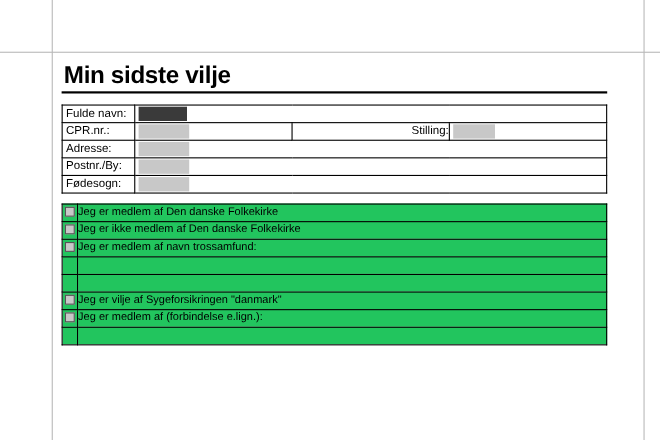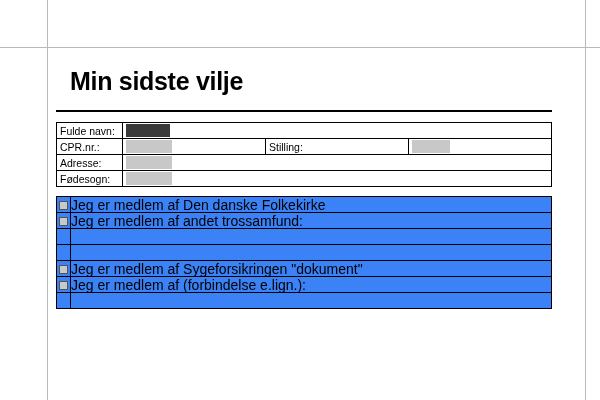--- a/index.html
+++ b/index.html
@@ -28,25 +28,25 @@
   .guide-v-right { left: 585px; top: 0;   width: 1px; height: 400px; }
   .guide-h-top   { left: 0;     top: 47px; width: 600px; height: 1px; }
 
   .doc {
     position: absolute;
     left: 56px;
     top: 52px;
     width: 496px;
   }
   .title {
-    font-size: 25px;
+    font-size: 22px;
     font-weight: bold;
     letter-spacing: -0.3px;
     color: #000;
-    margin: 12px;
+    margin: 0;
     padding: 4px 0 3px 2px;
     line-height: 1.08;
   }
   .title-rule {
     border-bottom: 2px solid #000;
     width: 100%;
     margin-bottom: 10px;
   }
   .intro {
     font-size: 10.5px;
@@ -83,37 +83,37 @@
     display: block;
     height: 13px;
     background: #c8c8c8;
   }
   .fill.dark { background: #3a3a3a; }
   .fill.w38  { width: 38px; }
   .fill.w44  { width: 44px; }
   .fill.w46  { width: 46px; }
   .stilling-label {
     width: 50px;
-    text-align: left;
+    text-align: right;
   }
 
   
   table.checks {
     border-collapse: collapse;
     width: 100%;
     table-layout: fixed;
   }
   table.checks td {
     border: 1px solid #000;
     height: 15px;
-    font-size: 14px;
+    font-size: 10px;
     line-height: 14px;
     color: #000;
     vertical-align: middle;
-    background: #3b82f6;
+    background: #22c55e;
     padding: 0;
   }
   td.boxcell {
     width: 13px;
     text-align: center;
     padding: 0;
   }
   .cbox {
     display: inline-block;
     width: 7px;
@@ -162,55 +162,67 @@
           <span class="fill w38"></span>
         </td>
       </tr>
       <tr>
         <td class="label">Adresse:</td>
         <td class="fieldcell" colspan="3">
           <span class="fill w46"></span>
         </td>
       </tr>
       <tr>
+        <td class="label">Postnr./By:</td>
+        <td class="fieldcell" colspan="3">
+          <span class="fill w46"></span>
+        </td>
+      </tr>
+      <tr>
         <td class="label">Fødesogn:</td>
         <td class="fieldcell" colspan="3">
           <span class="fill w46"></span>
         </td>
       </tr>
     </tbody>
       </table>
 
     <table class="checks">
       <tbody>
           <tr>
         <td class="boxcell">
           <span class="cbox"></span>
         </td>
         <td class="textcell">Jeg er medlem af Den danske Folkekirke</td>
       </tr>
       <tr>
         <td class="boxcell">
           <span class="cbox"></span>
         </td>
-        <td class="textcell">Jeg er medlem af andet trossamfund:</td>
+        <td class="textcell">Jeg er ikke medlem af Den danske Folkekirke</td>
+      </tr>
+      <tr>
+        <td class="boxcell">
+          <span class="cbox"></span>
+        </td>
+        <td class="textcell">Jeg er medlem af navn trossamfund:</td>
       </tr>
       <tr class="blank">
         <td class="boxcell"></td>
         <td class="textcell"></td>
       </tr>
       <tr class="spacer-row">
         <td></td>
         <td></td>
       </tr>
       <tr>
         <td class="boxcell">
           <span class="cbox"></span>
         </td>
-        <td class="textcell">Jeg er medlem af Sygeforsikringen "dokument"</td>
+        <td class="textcell">Jeg er vilje af Sygeforsikringen "danmark"</td>
       </tr>
       <tr>
         <td class="boxcell">
           <span class="cbox"></span>
         </td>
         <td class="textcell">Jeg er medlem af (forbindelse e.lign.):</td>
       </tr>
       <tr class="blank">
         <td class="boxcell"></td>
         <td class="textcell"></td>

